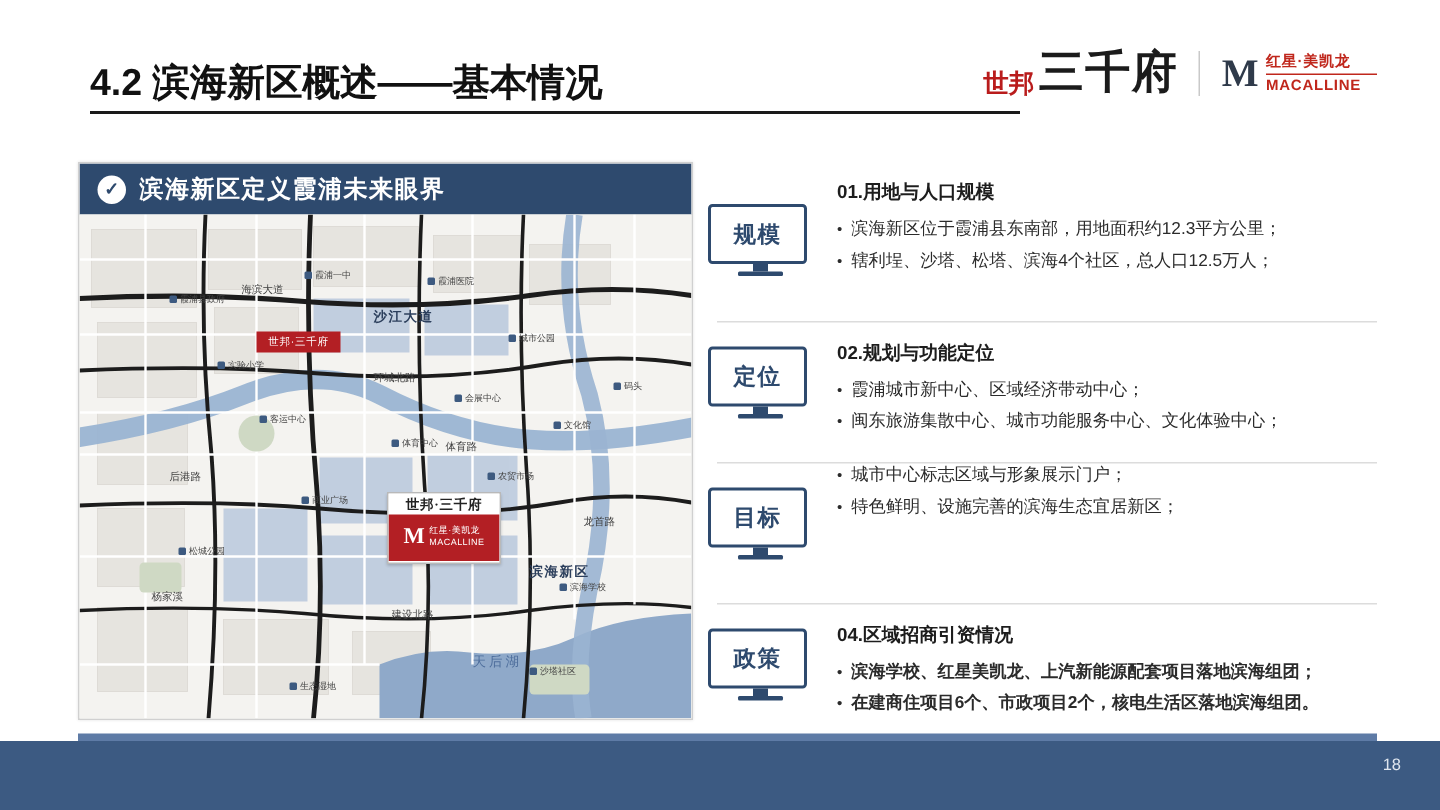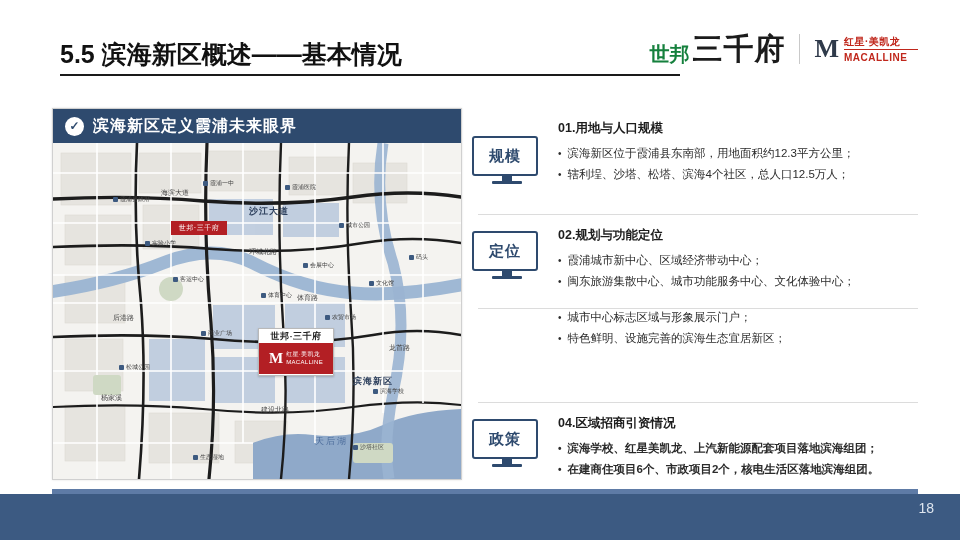--- a/index.html
+++ b/index.html
@@ -50,23 +50,23 @@
     align-items: center;
     gap: 10px;
   }
   .brand-left {
     display: flex;
     align-items: flex-end;
     gap: 3px;
   }
   .brand-shibang {
     font-family: "Liberation Serif", serif;
-    font-size: 20px;
-    font-weight: bold;
-    color: #15803d;
+    font-size: 17px;
+    font-weight: bold;
+    color: #b91c1c;
     line-height: 1;
   }
   .brand-sanqianfu {
     font-family: "Liberation Serif", serif;
     font-size: 30px;
     font-weight: bold;
     color: #1b1b1b;
     line-height: 1;
     letter-spacing: 1px;
   }
@@ -356,29 +356,29 @@
     bottom: 46px;
     width: 866px;
     height: 5px;
     background: #5e7ba6;
   }
   .page-num {
     position: absolute;
     right: 26px;
     bottom: 24px;
     color: #dfe6ef;
-    font-size: 14px;
+    font-size: 11px;
   }
 </style>
 </head>
 <body>
 
 <div class="slide">
 
-  <div class="title">5.5 滨海新区概述——基本情况</div>
+  <div class="title">4.2 滨海新区概述——基本情况</div>
   <div class="title-rule"></div>
 
   <div class="brand">
     <div class="brand-left">
       <span class="brand-shibang">世邦</span>
       <span class="brand-sanqianfu">三千府</span>
     </div>
     <div class="brand-sep"></div>
     <div class="brand-right">
       <span class="macalline-m">M</span>
@@ -589,20 +589,27 @@
           <span class="dot">•</span>
           <span>霞浦城市新中心、区域经济带动中心；</span>
         </div>
       <div class="bullet">
           <span class="dot">•</span>
           <span>闽东旅游集散中心、城市功能服务中心、文化体验中心；</span>
         </div>
     </div>
 
     <div class="block">
+      <div class="badge">
+        <div class="badge-screen">
+            <span>目标</span>
+          </div>
+        <div class="badge-neck"></div>
+        <div class="badge-base"></div>
+      </div>
       <div class="bullet">
           <span class="dot">•</span>
           <span>城市中心标志区域与形象展示门户；</span>
         </div>
       <div class="bullet">
           <span class="dot">•</span>
           <span>特色鲜明、设施完善的滨海生态宜居新区；</span>
         </div>
     </div>
 

